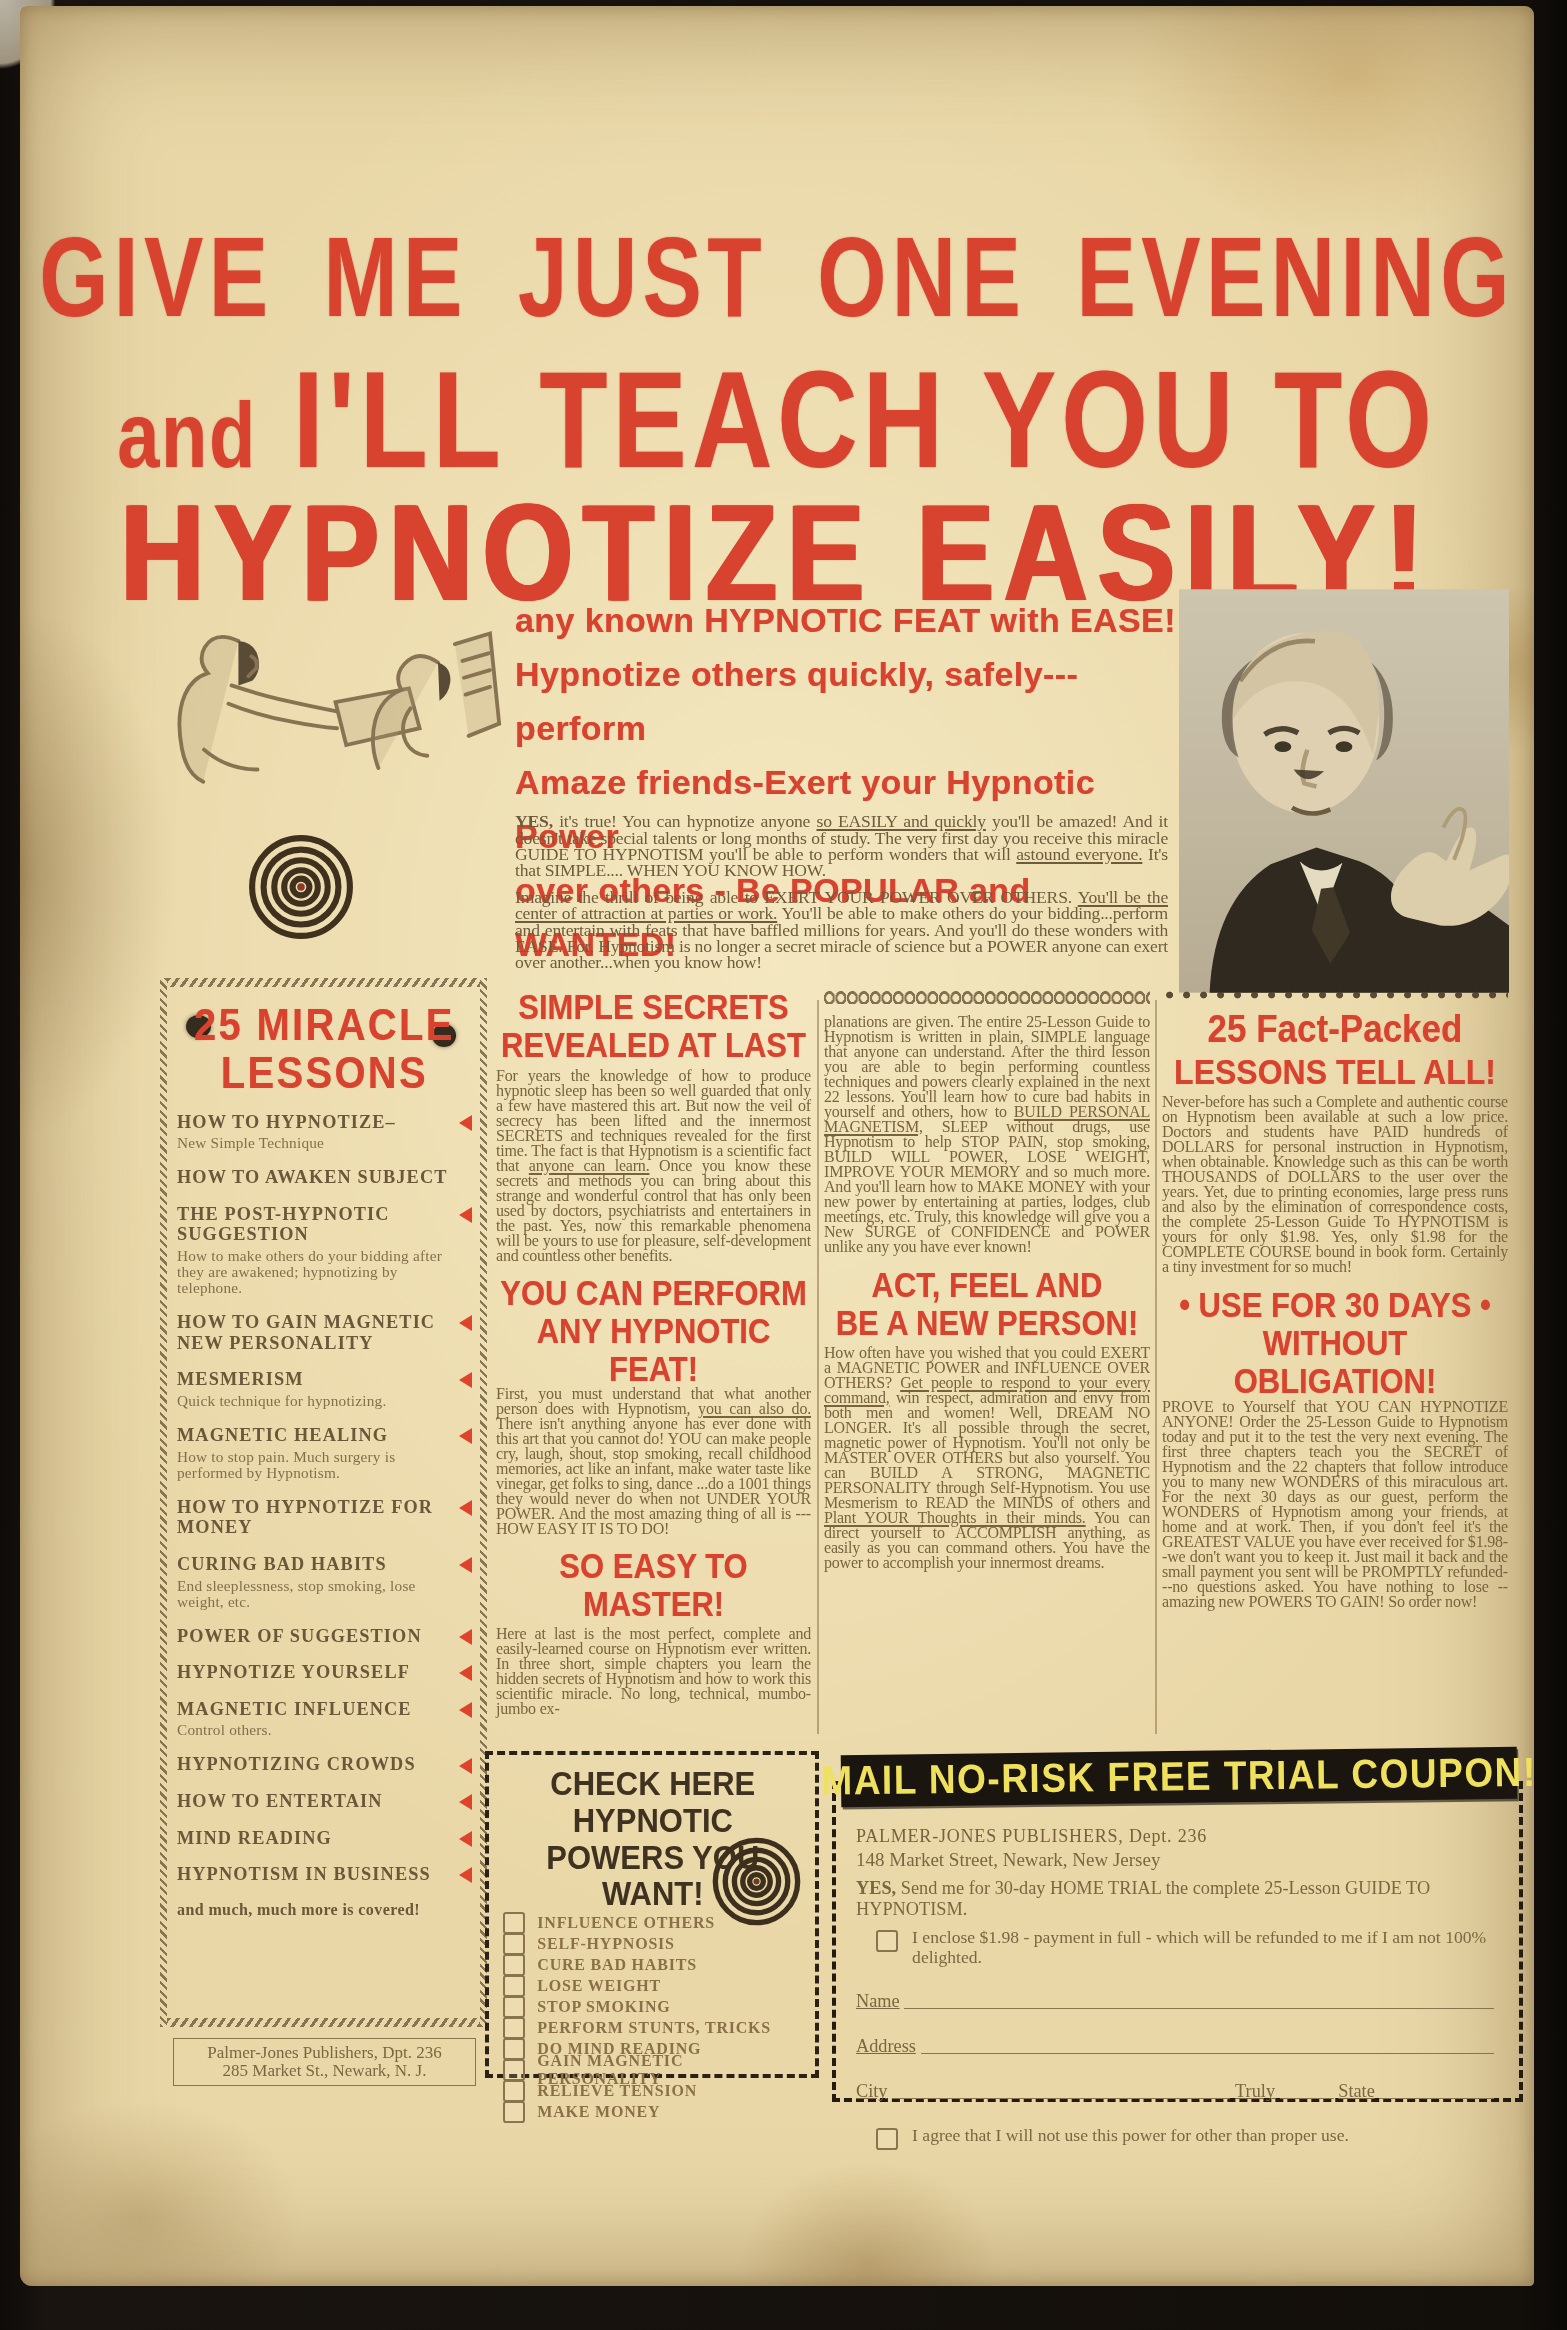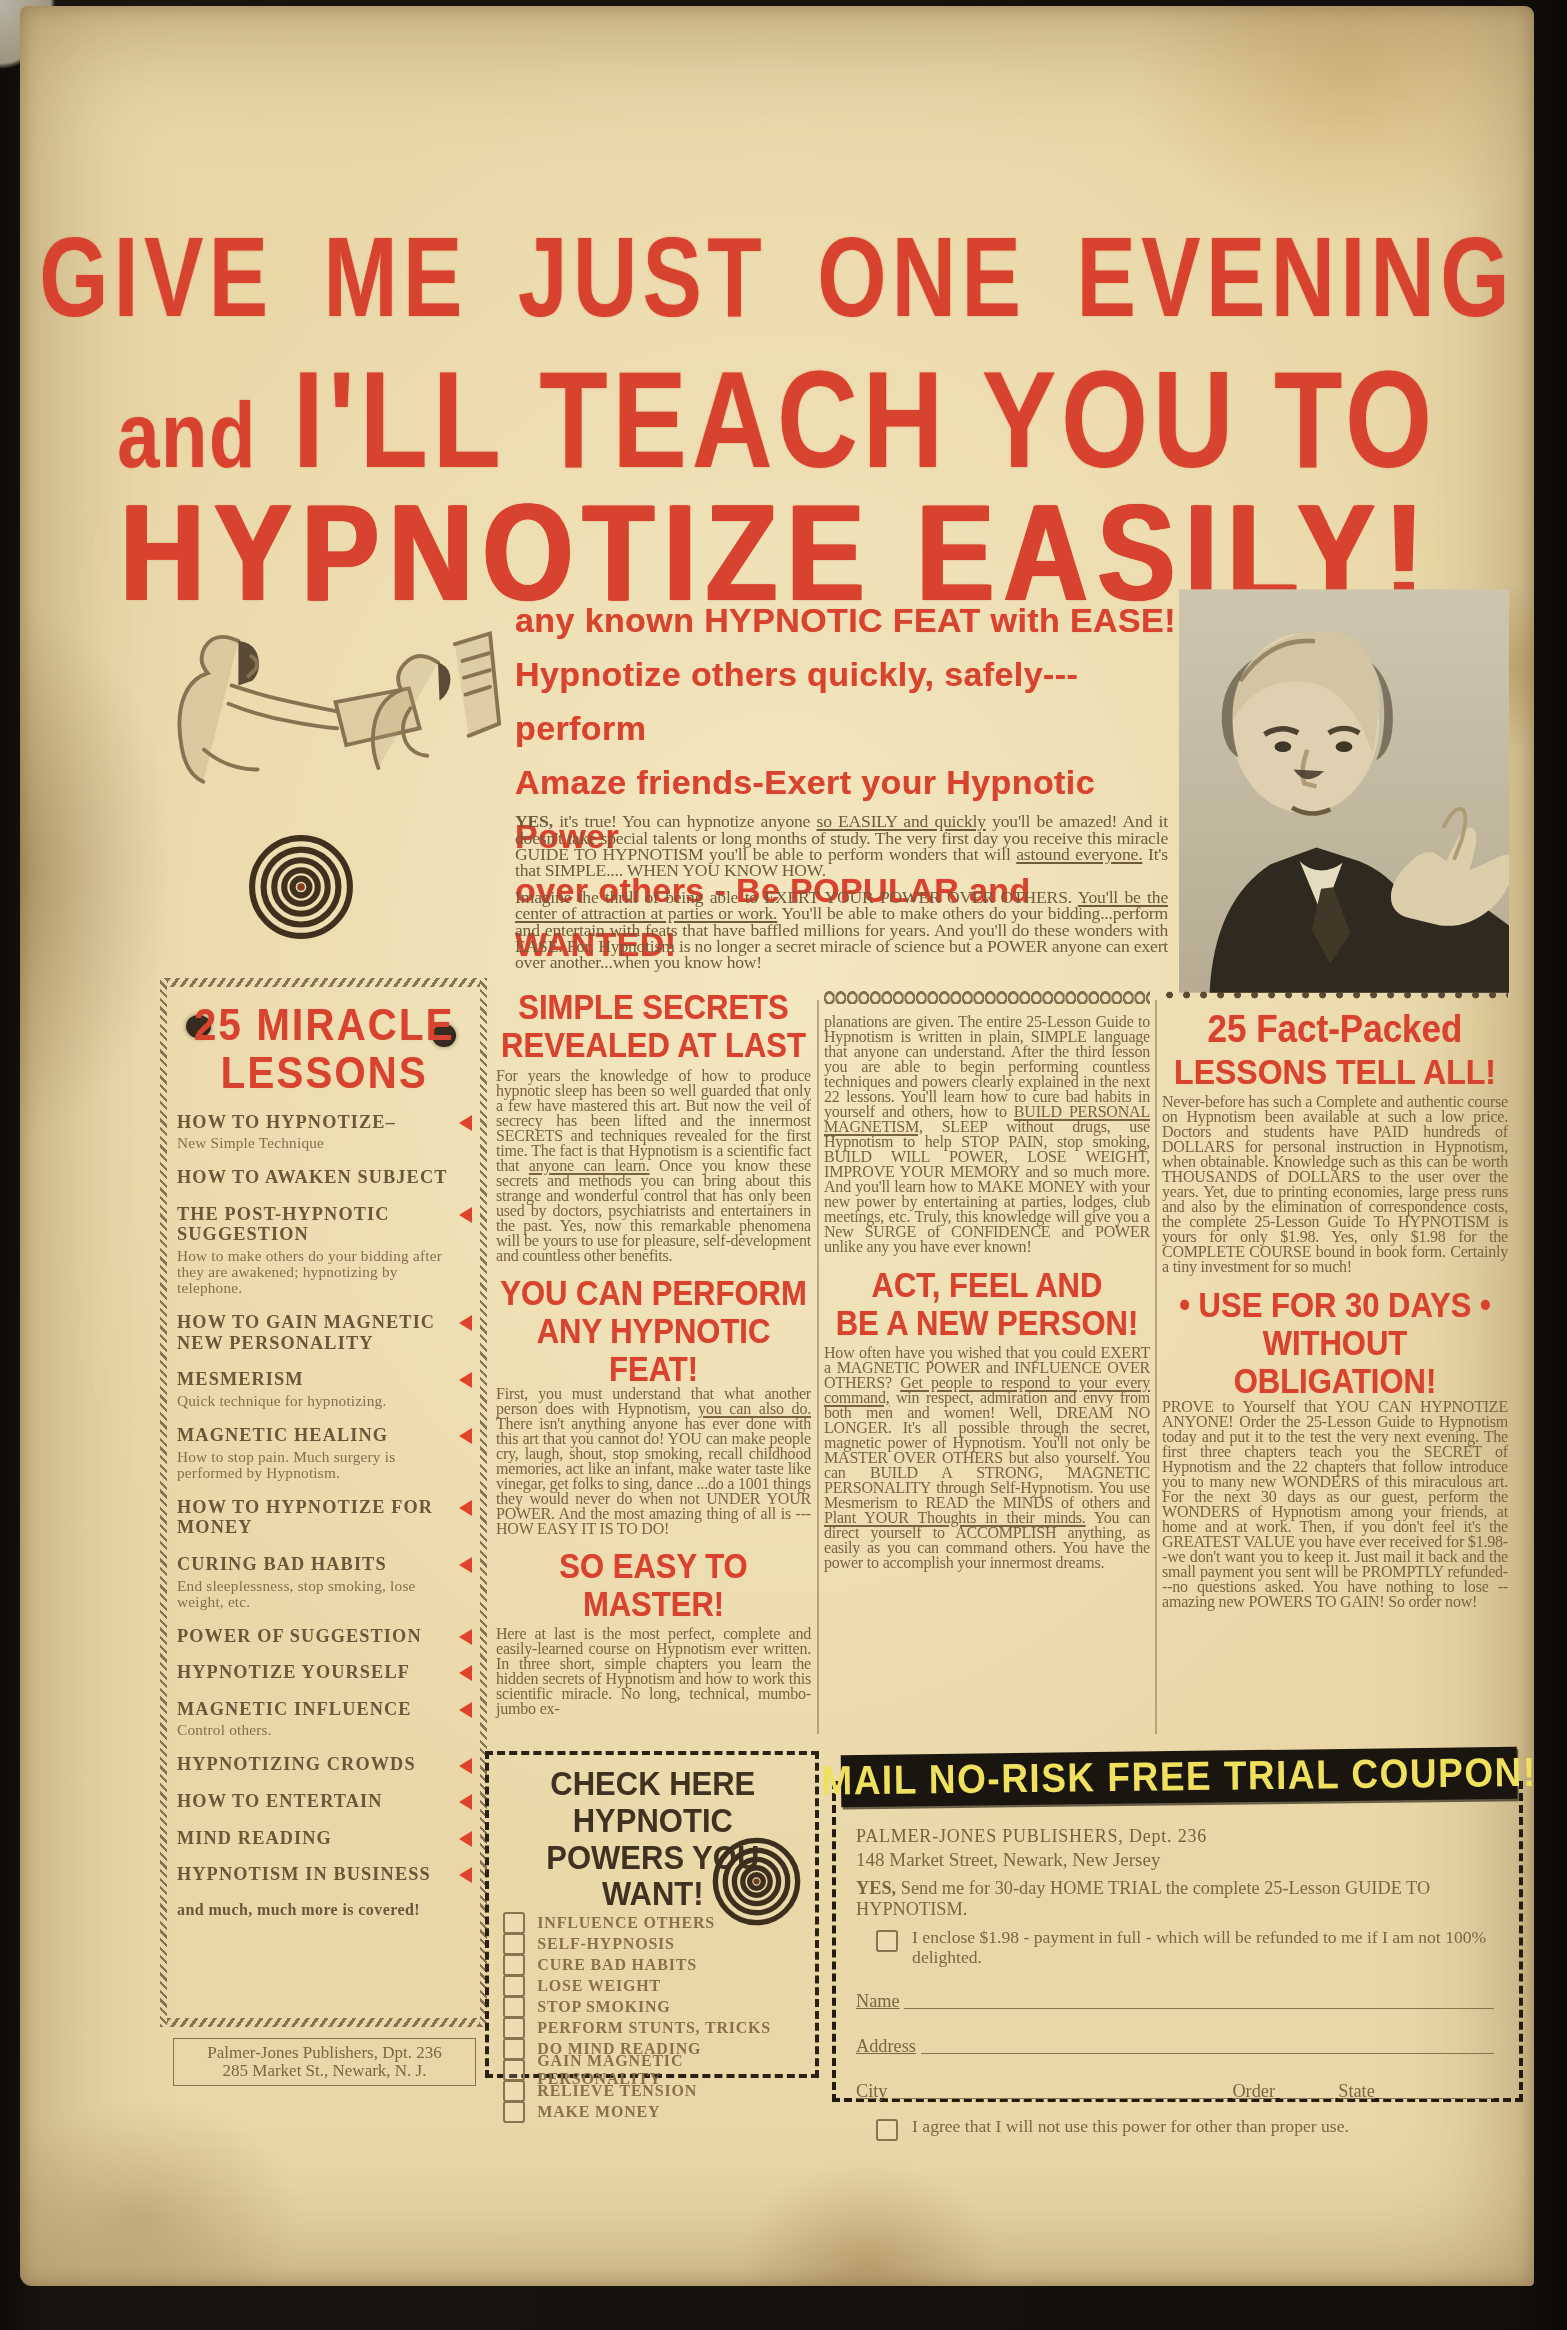--- a/index.html
+++ b/index.html
@@ -458,26 +458,26 @@
         <span>Name</span>
         <span class="fline"></span>
       </div>
       <div class="frow">
         <span>Address</span>
         <span class="fline"></span>
       </div>
       <div class="frow">
         <span>City</span>
         <span class="fline"></span>
-        <span>Order</span>
+        <span>Truly</span>
         <span class="fline short"></span>
         <span>State</span>
         <span class="fline" style="flex:0 0 115px;"></span>
       </div>
-      <div class="cp-opt" style="margin-top:14px;">
+      <div class="cp-opt" style="margin-top:23px;">
         <span class="ckbox"></span>
         <span class="txt">I agree that I will not use this power for other than proper use.</span>
       </div>
     </div>
 
   </div>
 </div>
 
 
 </body></html>

